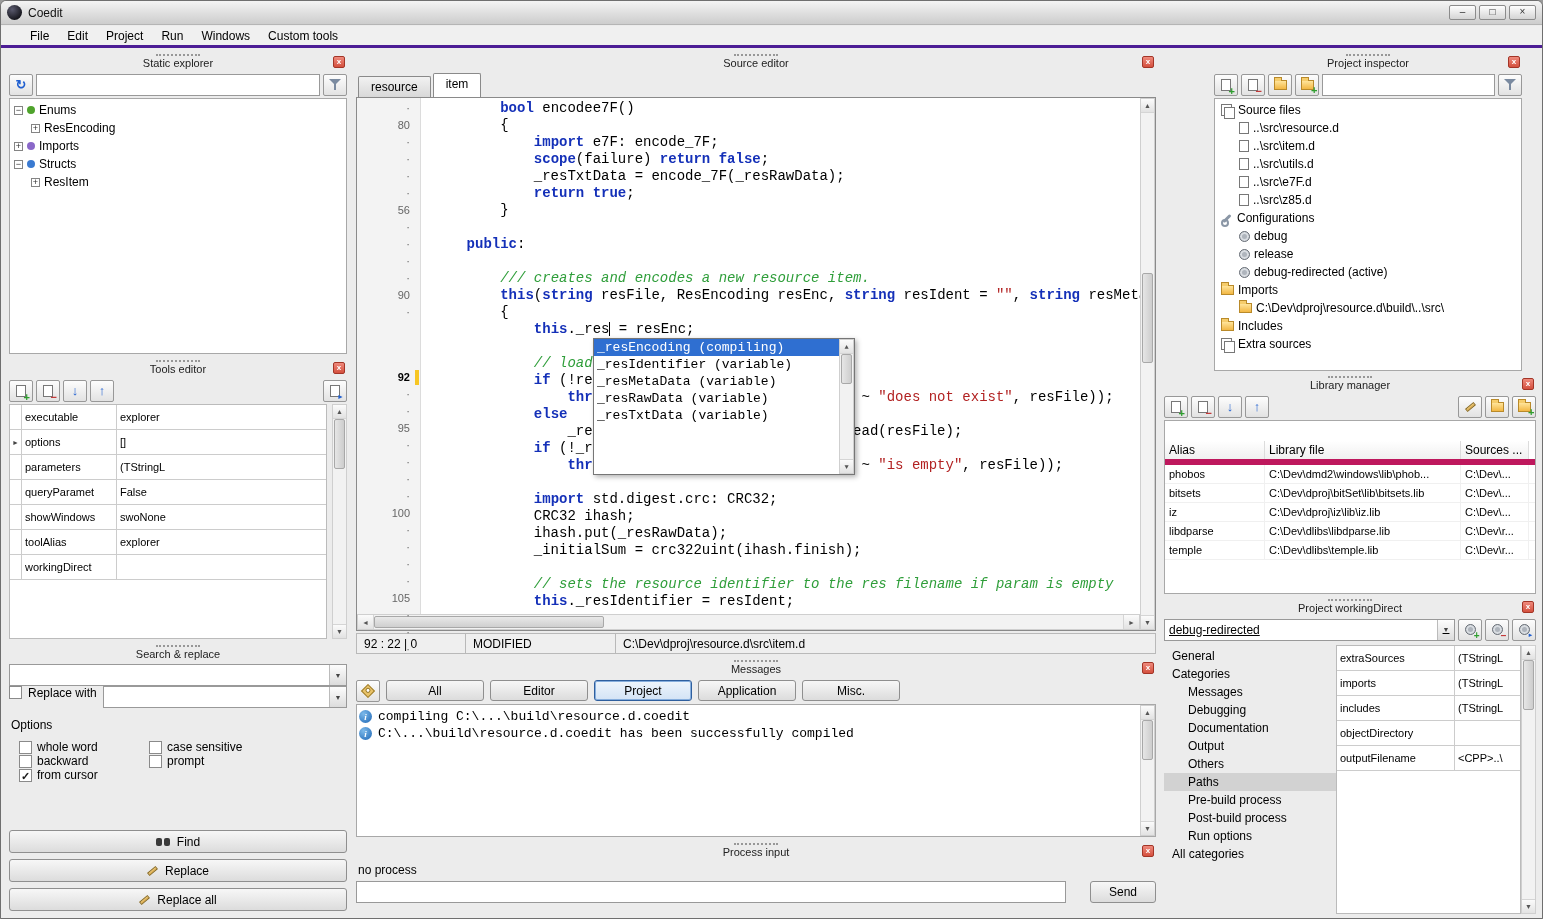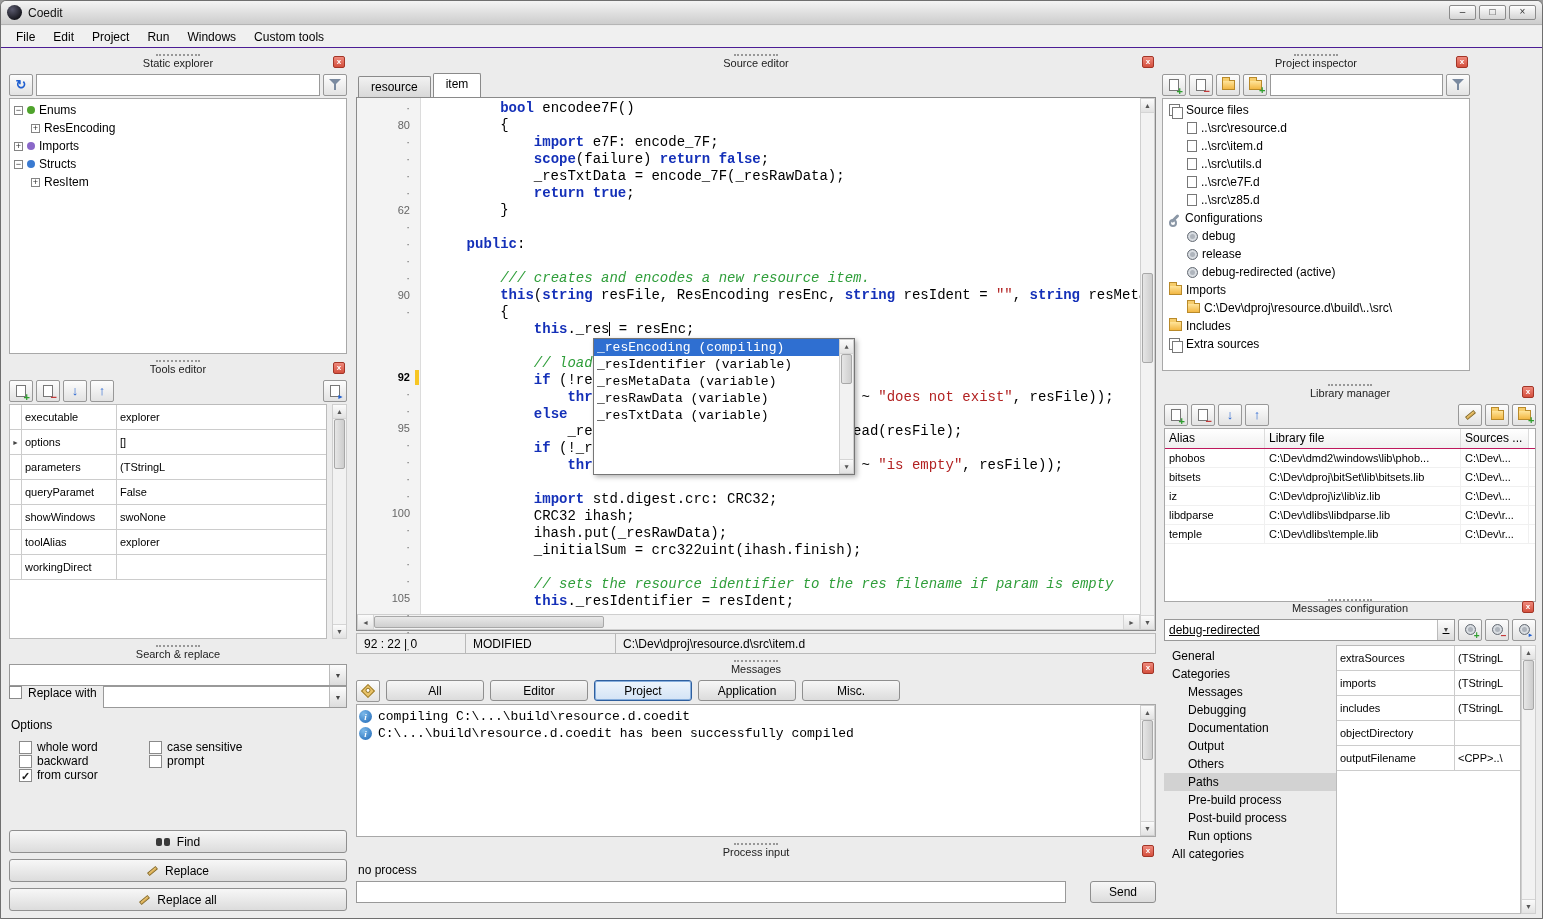--- a/index.html
+++ b/index.html
@@ -6,40 +6,40 @@
   html,body{width:1543px;height:919px;overflow:hidden;}
   body{font-family:"Liberation Sans",sans-serif;font-size:12px;color:#000;background:#9a9a9a;position:relative;}
   #window{position:absolute;inset:0;background:#ececec;border:1px solid #6f6f6f;border-radius:6px 6px 0 0;overflow:hidden;}
 
   
   #titlebar{position:absolute;left:0;top:0;right:0;height:24px;background:linear-gradient(#f4f4f4,#dcdcdc 60%,#cdcdcd);border-bottom:1px solid #b5b5b5;display:flex;align-items:center;padding:0 6px;border-radius:5px 5px 0 0;}
   #appicon{width:15px;height:15px;border-radius:50%;background:radial-gradient(circle at 35% 30%,#5a5a6e,#17171e 72%);margin-right:6px;flex:none;}
   #apptitle{font-size:12px;color:#111;}
   .winbtns{margin-left:auto;display:flex;gap:3px;}
   .wbtn{width:27px;height:15px;border:1px solid #8b8b8b;background:linear-gradient(#fefefe,#d4d4d4);border-radius:2px;font-size:10px;line-height:12px;text-align:center;color:#333;}
-  #menubar{position:absolute;left:0;top:25px;right:0;height:22px;background:#f0f0f0;border-bottom:1px solid #4c1d95;display:flex;align-items:center;padding-left:6px;}
+  #menubar{position:absolute;left:0;top:25px;right:0;height:22px;background:#f0f0f0;border-bottom:3px solid #4c1d95;display:flex;align-items:center;padding-left:20px;}
   .mitem{padding:3px 9px;font-size:12px;}
 
   
   .panel{position:absolute;display:flex;flex-direction:column;}
   .phead{height:20px;position:relative;flex:0 0 20px;}
   .grip{width:44px;border-top:2px dotted #979797;position:absolute;left:50%;transform:translateX(-50%);top:3px;}
   .ptitle{position:absolute;left:0;right:0;top:6px;text-align:center;font-size:11px;color:#222;}
   .px{position:absolute;right:2px;top:5px;width:12px;height:12px;background:linear-gradient(#ef8a7d,#d4503e);border:1px solid #a33527;border-radius:2px;color:#fff;font-size:8px;line-height:10px;text-align:center;font-weight:bold;}
   .pbody{flex:1;display:flex;flex-direction:column;min-height:0;}
 
   
   #panel-static-explorer{left:8px;top:50px;width:338px;height:303px;}
   #panel-tools-editor{left:8px;top:356px;width:338px;height:282px;}
   #panel-search-replace{left:8px;top:641px;width:338px;height:272px;}
   #panel-source-editor{left:355px;top:50px;width:800px;height:603px;}
   #panel-messages{left:355px;top:656px;width:800px;height:180px;}
   #panel-process-input{left:355px;top:839px;width:800px;height:74px;}
-  #panel-project-inspector{left:1161px;top:50px;width:308px;height:320px;}
-  #panel-library-manager{left:1163px;top:380px;width:372px;height:221px;}
+  #panel-project-inspector{left:1213px;top:50px;width:308px;height:320px;}
+  #panel-library-manager{left:1163px;top:372px;width:372px;height:221px;}
   #panel-project-config{left:1163px;top:595px;width:372px;height:318px;}
 
   
   .toolrow{display:flex;align-items:center;gap:3px;padding:2px 0;flex:0 0 27px;}
   .tbtn{width:24px;height:22px;border:1px solid #989898;border-radius:2px;background:linear-gradient(#fdfdfd,#e2e2e2);display:flex;align-items:center;justify-content:center;position:relative;flex:none;}
   .ti{height:22px;border:1px solid #999;background:#fff;font:12px "Liberation Sans",sans-serif;padding:0 4px;flex:1;min-width:0;}
   .sp{flex:1;}
   .ga{color:#1f5fd0;font-weight:bold;font-size:13px;line-height:1;}
 
   
@@ -148,21 +148,21 @@
   .mrow{display:flex;align-items:center;gap:6px;height:17px;font:13px "Liberation Mono",monospace;white-space:nowrap;overflow:hidden;}
   .micon{width:13px;height:13px;border-radius:50%;background:radial-gradient(circle at 35% 30%,#7cb9ea,#1d66b5);color:#fff;font:italic bold 9px "Liberation Serif",serif;display:flex;align-items:center;justify-content:center;flex:none;}
 
   
   #pi-label{font-size:12px;padding:3px 2px 4px;}
   #pi-row{display:flex;gap:24px;align-items:center;}
   #pi-send{width:66px;height:22px;border:1px solid #8f8f8f;border-radius:3px;background:linear-gradient(#f7f7f7,#dcdcdc);font-size:12px;display:flex;align-items:center;justify-content:center;flex:none;}
 
   
   #lm-table{flex:1;background:#fff;border:1px solid #a8a8a8;display:flex;flex-direction:column;min-height:0;}
-  #lm-head{display:flex;flex:0 0 20px;border-bottom:1px solid #be185d;}
+  #lm-head{display:flex;flex:0 0 20px;border-bottom:6px solid #be185d;margin-top:20px;}
   .lmh{background:linear-gradient(#ffffff,#f0f0f0);border-right:1px solid #dcdcdc;font-size:12px;padding:2px 4px;white-space:nowrap;overflow:hidden;flex:none;}
   .lmr{display:flex;height:19px;border-bottom:1px solid #f0f0f0;}
   .lmc{border-right:1px solid #f0f0f0;font-size:11px;padding:3px 4px;white-space:nowrap;overflow:hidden;flex:none;}
 
   
   #pc-comborow{display:flex;gap:3px;flex:0 0 27px;align-items:center;padding:2px 0;}
   #pc-combo{flex:1;text-decoration:underline;}
   #pc-content{flex:1;display:flex;min-height:0;margin-top:2px;gap:0;}
   #pc-tree{width:172px;flex:none;overflow:hidden;padding-top:2px;}
   .ctrow{height:18px;display:flex;align-items:center;font-size:12px;white-space:nowrap;overflow:hidden;}
@@ -385,21 +385,21 @@
       <div id="ed-main">
         <div id="ed-left">
           <div id="ed-edit">
             <div id="ed-gutter">
                 <div class="gline">·</div>
                 <div class="gline">80</div>
                 <div class="gline">·</div>
                 <div class="gline">·</div>
                 <div class="gline">·</div>
                 <div class="gline">·</div>
-                <div class="gline">62</div>
+                <div class="gline">56</div>
                 <div class="gline">·</div>
                 <div class="gline">·</div>
                 <div class="gline">·</div>
                 <div class="gline">·</div>
                 <div class="gline">90</div>
                 <div class="gline">·</div>
                 <div class="gline curr">92</div>
                 <div class="gline">·</div>
                 <div class="gline">·</div>
                 <div class="gline">95</div>
@@ -697,21 +697,21 @@
               <div class="lmc" style="width: 68px;">C:\Dev\r...</div>
             </div>
           </div>
       </div>
     </div>
   </div>
 
   <div class="panel" id="panel-project-config">
     <div class="phead">
       <div class="grip"></div>
-      <div class="ptitle">Messages configuration</div>
+      <div class="ptitle">Project workingDirect</div>
       <div class="px">x</div>
     </div>
     <div class="pbody">
       <div id="pc-comborow">
         <div class="combo" id="pc-combo">
           <div class="cval">debug-redirected</div>
           <div class="cbtn">▼</div>
         </div>
         <div class="tbtn">
             <span class="i-gear g-add"></span>

